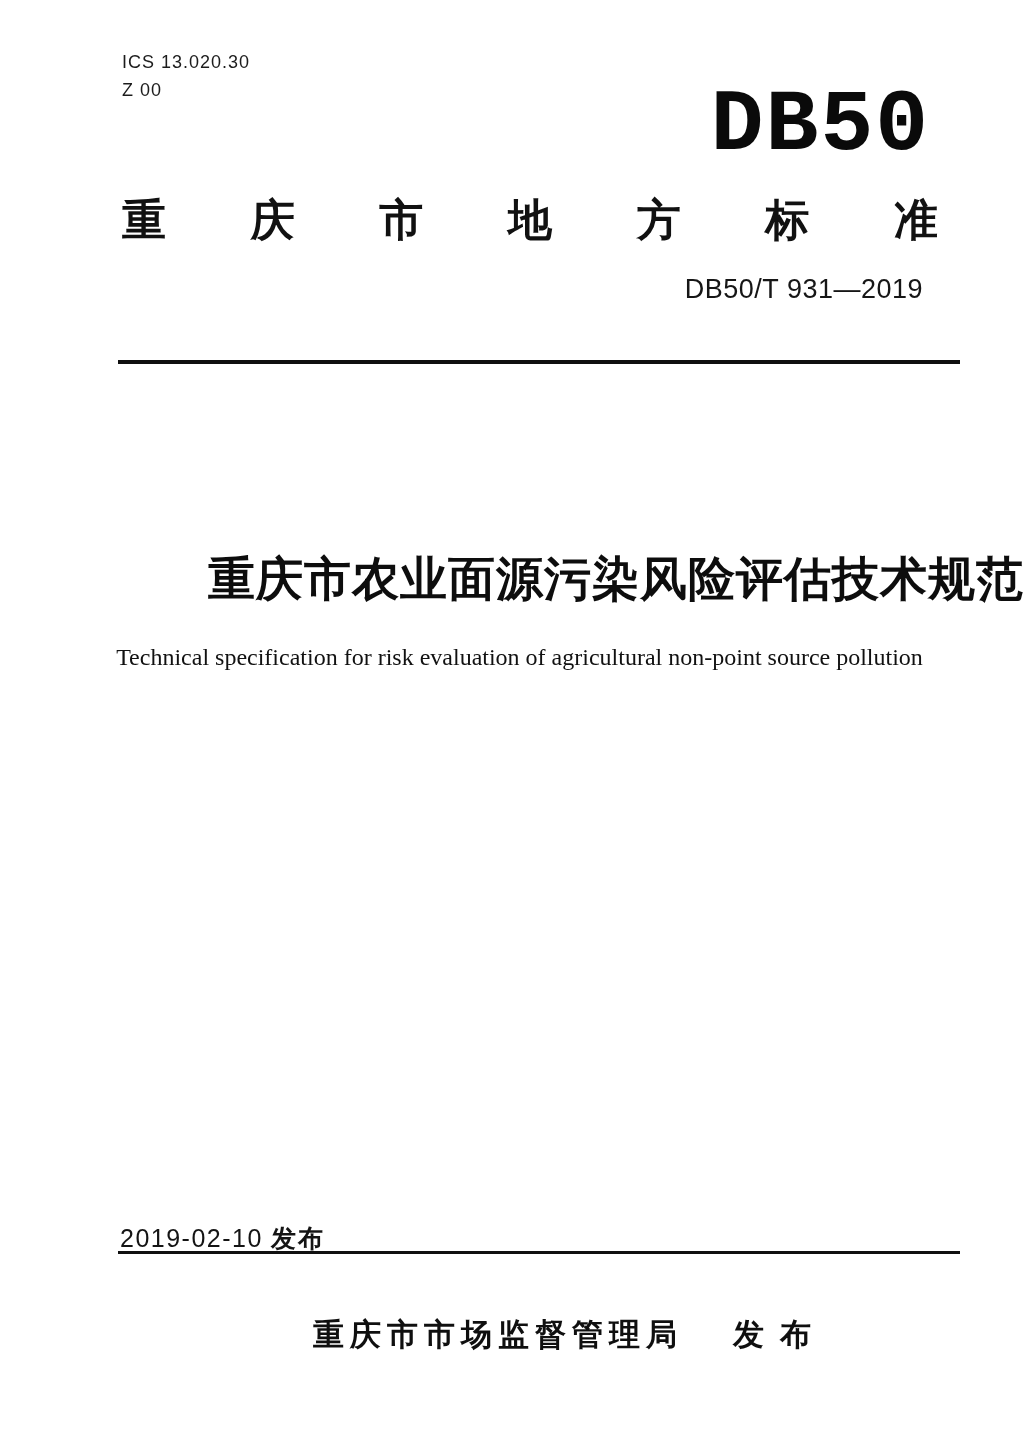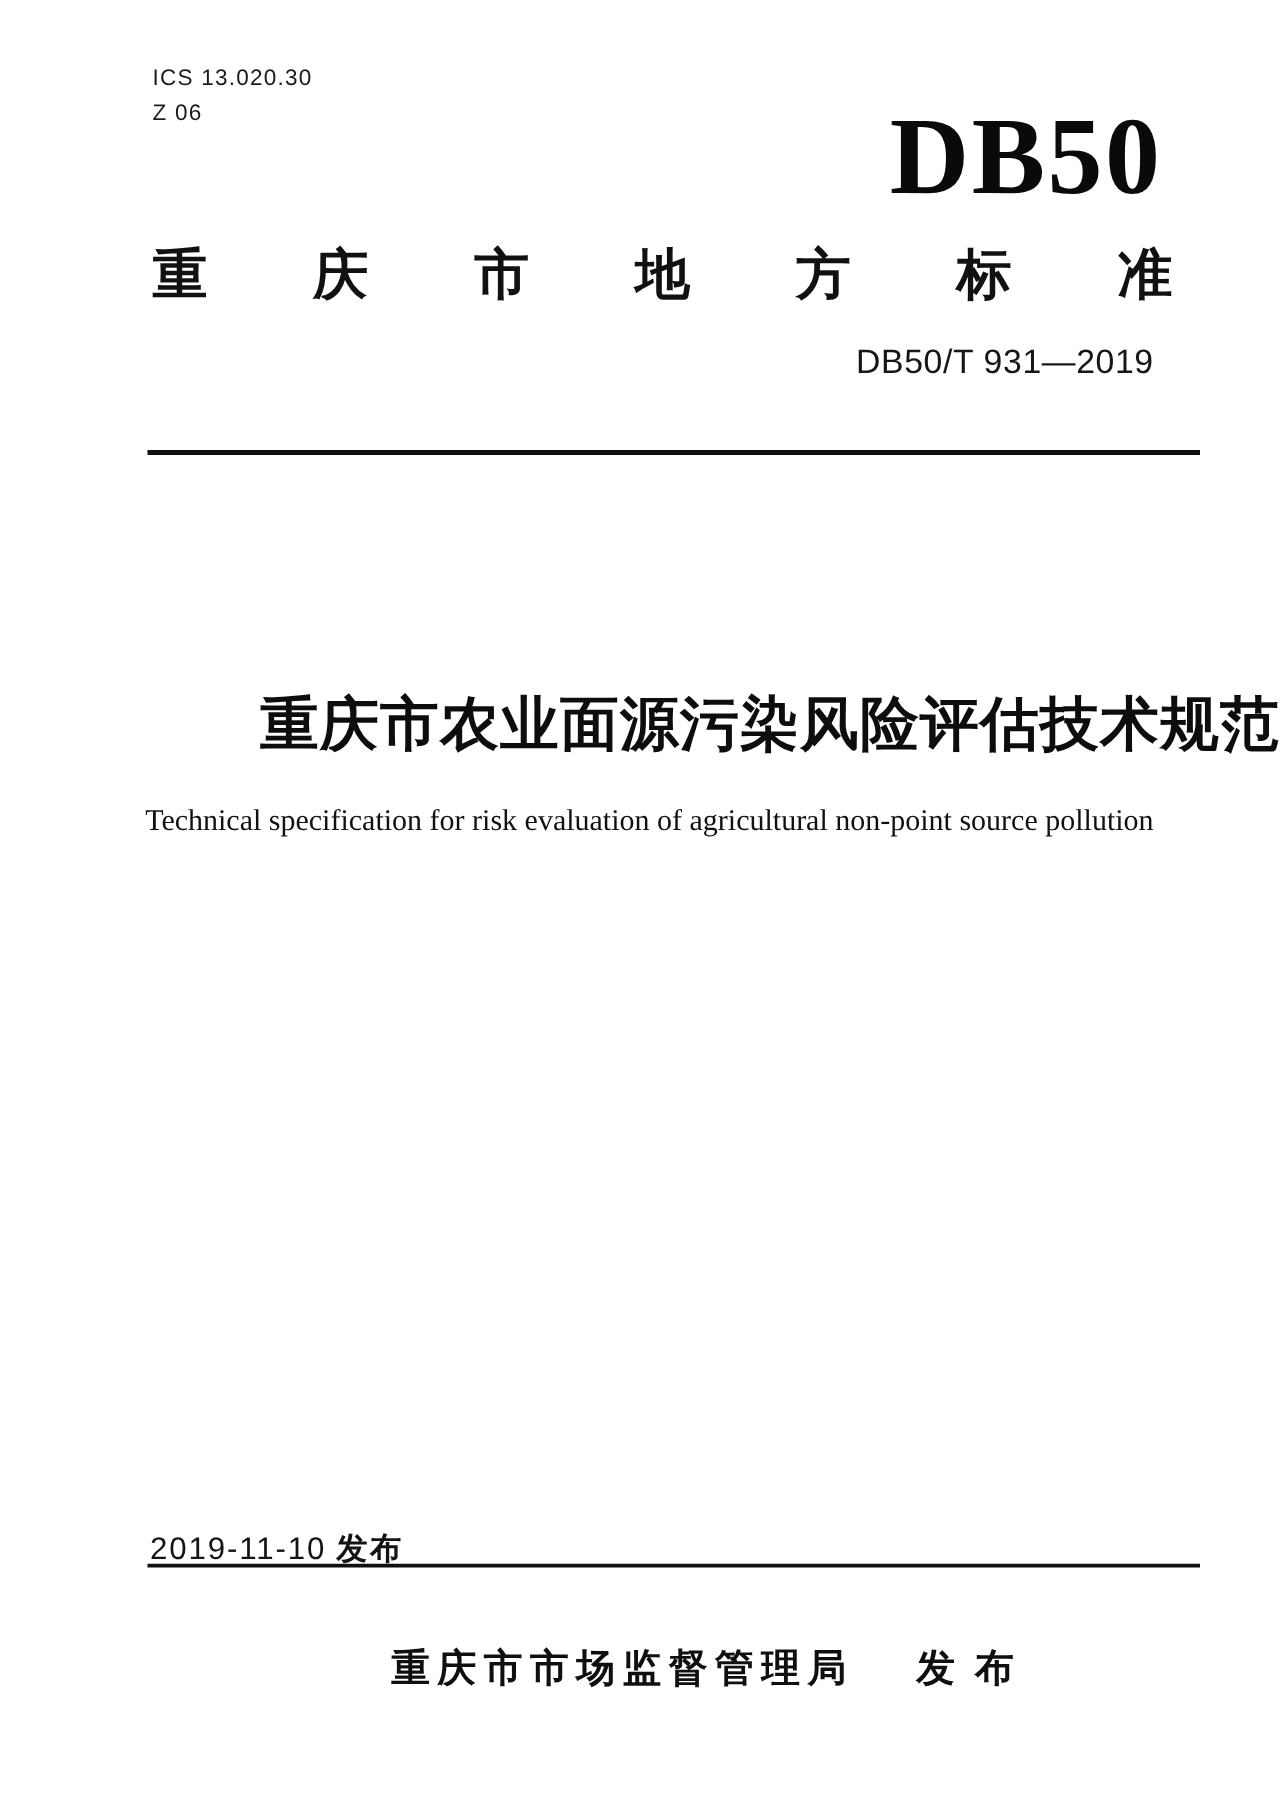--- a/index.html
+++ b/index.html
@@ -26,21 +26,21 @@
     line-height: 28px;
     letter-spacing: 1px;
     color: #1c1c1c;
   }
 
   
   .logo {
     position: absolute;
     top: 82px;
     right: 94px;
-    font-family: Liberation Serif, serif;
+    font-family: Liberation Mono, monospace;
     font-weight: bold;
     font-size: 88px;
     line-height: 1;
     letter-spacing: 2px;
     color: #0a0a0a;
   }
 
   
   .category {
     position: absolute;
@@ -129,21 +129,21 @@
   .publisher-name { letter-spacing: 6px; }
   .publish-action { letter-spacing: 16px; }
 </style>
 </head>
 <body>
 
 <div class="page">
 
   <div class="ics-block">
     <div>ICS 13.020.30</div>
-    <div>Z 06</div>
+    <div>Z 00</div>
   </div>
 
   <div class="logo">DB50</div>
 
   <div class="category">
       <span>重</span>
       <span>庆</span>
       <span>市</span>
       <span>地</span>
       <span>方</span>
@@ -156,21 +156,21 @@
   <div class="rule rule-top"></div>
 
   <div class="main-title">重庆市农业面源污染风险评估技术规范</div>
 
   <div class="subtitle">
     <div>Technical specification for risk evaluation of agricultural non-point source pollution</div>
   </div>
 
   <div class="dates-row">
     <div class="date-group">
-      <span>2019-11-10</span><span class="date-label">发布</span>
+      <span>2019-02-10</span><span class="date-label">发布</span>
     </div>
   </div>
 
   <div class="rule rule-bottom"></div>
 
   <div class="publisher-row">
     <span class="publisher-name">重庆市市场监督管理局</span>
     <span class="publish-action">发布</span>
   </div>
 

